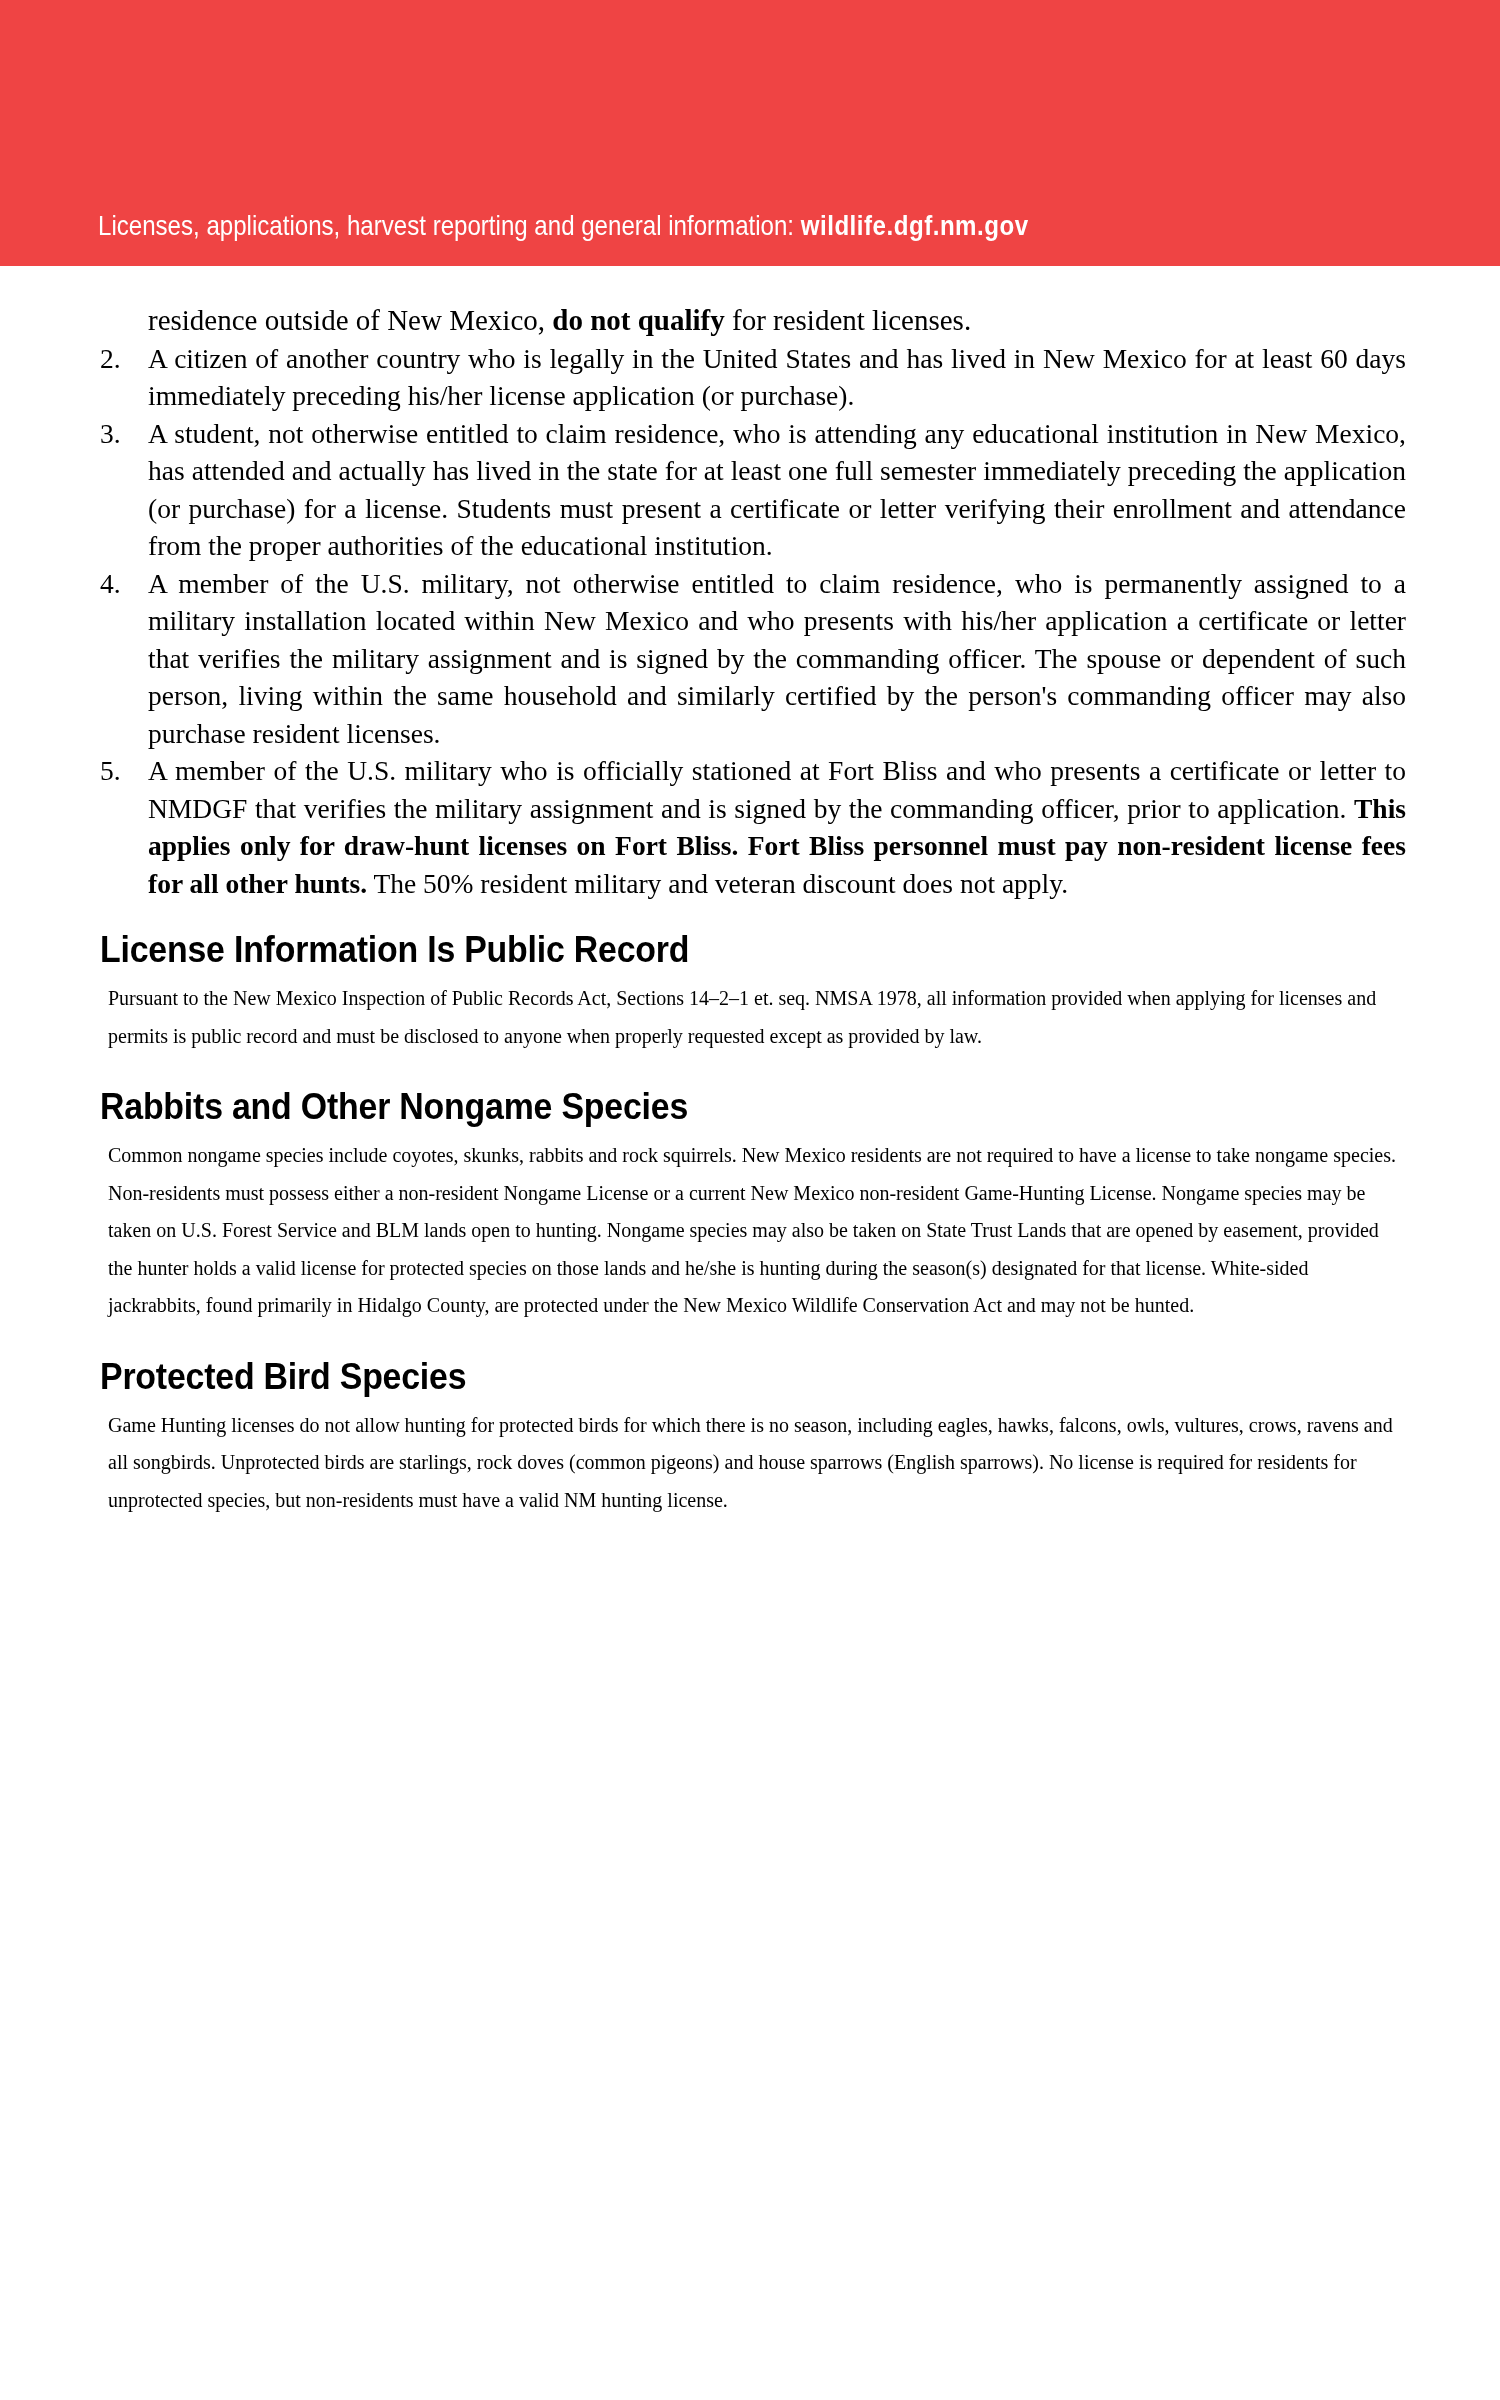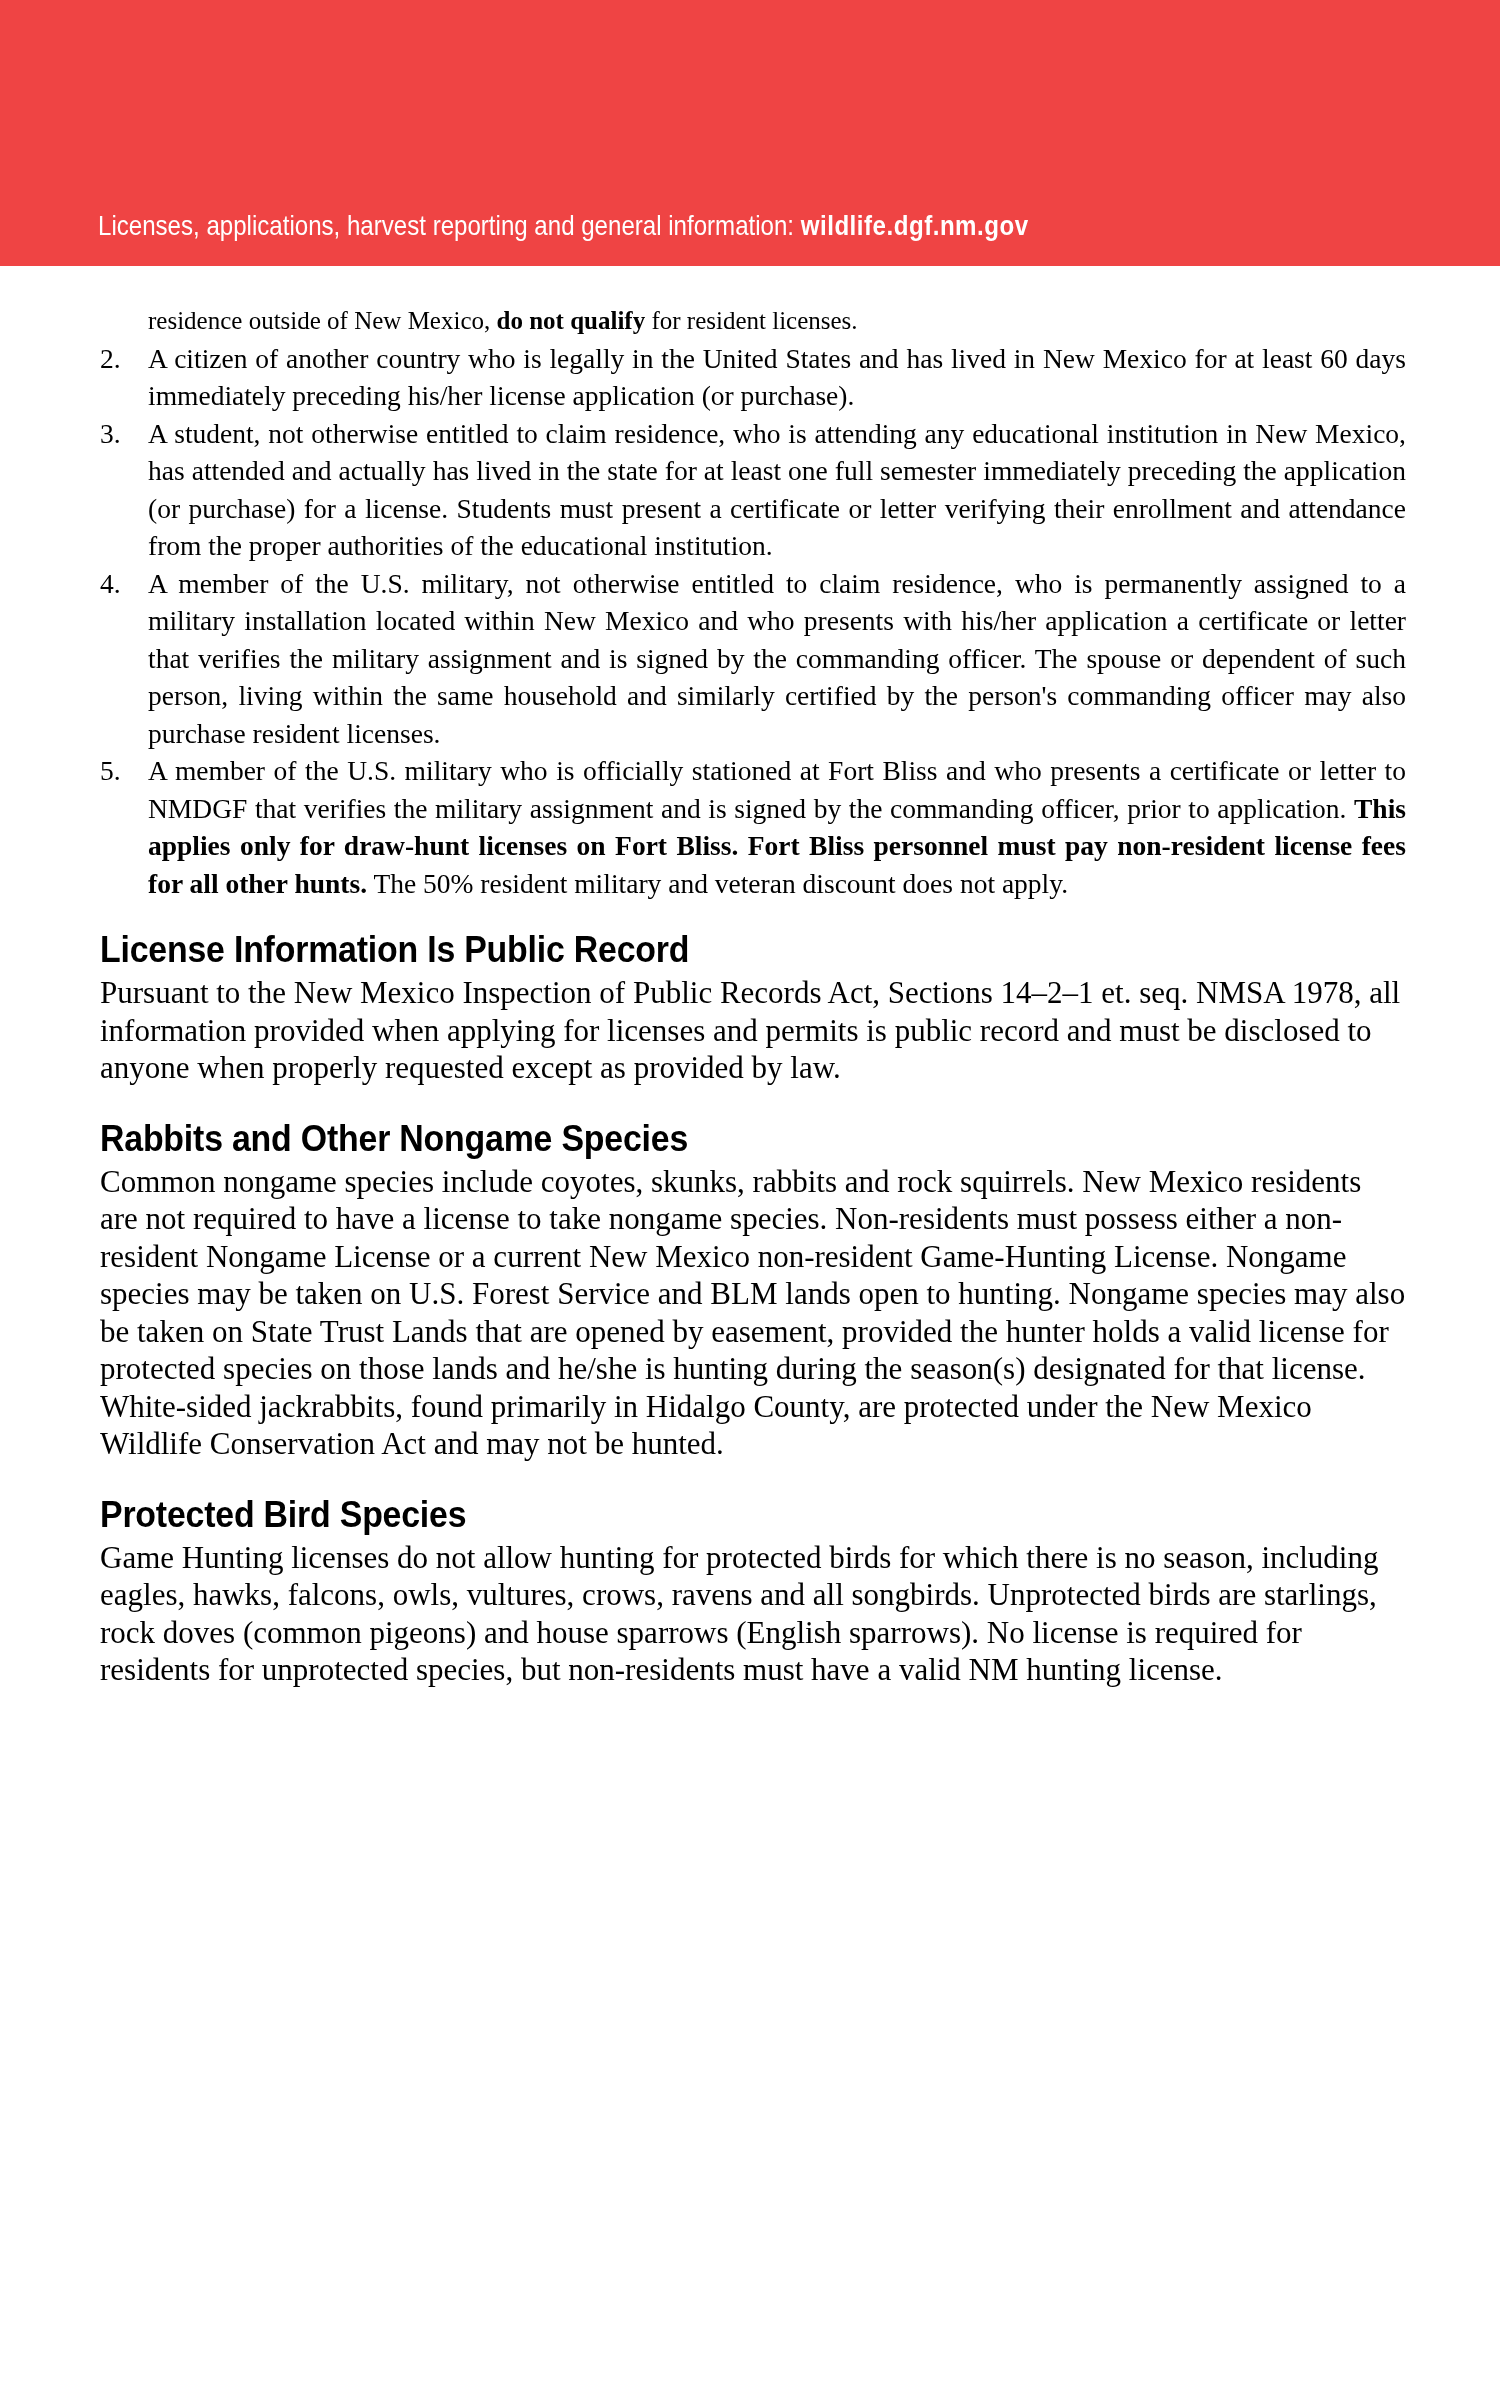--- a/index.html
+++ b/index.html
@@ -58,21 +58,21 @@
     width: 1306px;
   }
 
   
   ol.reslist {
     list-style: none;
     margin: 0;
     padding: 0;
   }
   .lead-line {
-    font-size: 25px;
+    font-size: 29px;
     line-height: 37.5px;
     margin: 0 0 0 48px;
     text-align: left;
   }
   ol.reslist li {
     position: relative;
     padding-left: 48px;
     font-size: 27.5px;
     line-height: 37.5px;
     margin: 0;
@@ -99,23 +99,23 @@
     line-height: 44px;
     margin: 26px 0 2px 0;
     letter-spacing: -0.2px;
     transform: scaleX(0.94);
     transform-origin: left center;
     color: #000;
   }
   h2.sec.tight { margin-top: 30px; }
 
   p.body {
-    font-size: 31px;
+    font-size: 20px;
     line-height: 37.5px;
-    margin: 0;
+    margin: 8px;
     text-align: left;
   }
 </style>
 </head>
 <body>
 
 <div class="header-band">
   <div class="header-text">
     <span>Licenses, applications, harvest reporting and general information: </span><span class="url">wildlife.dgf.nm.gov</span>
   </div>

